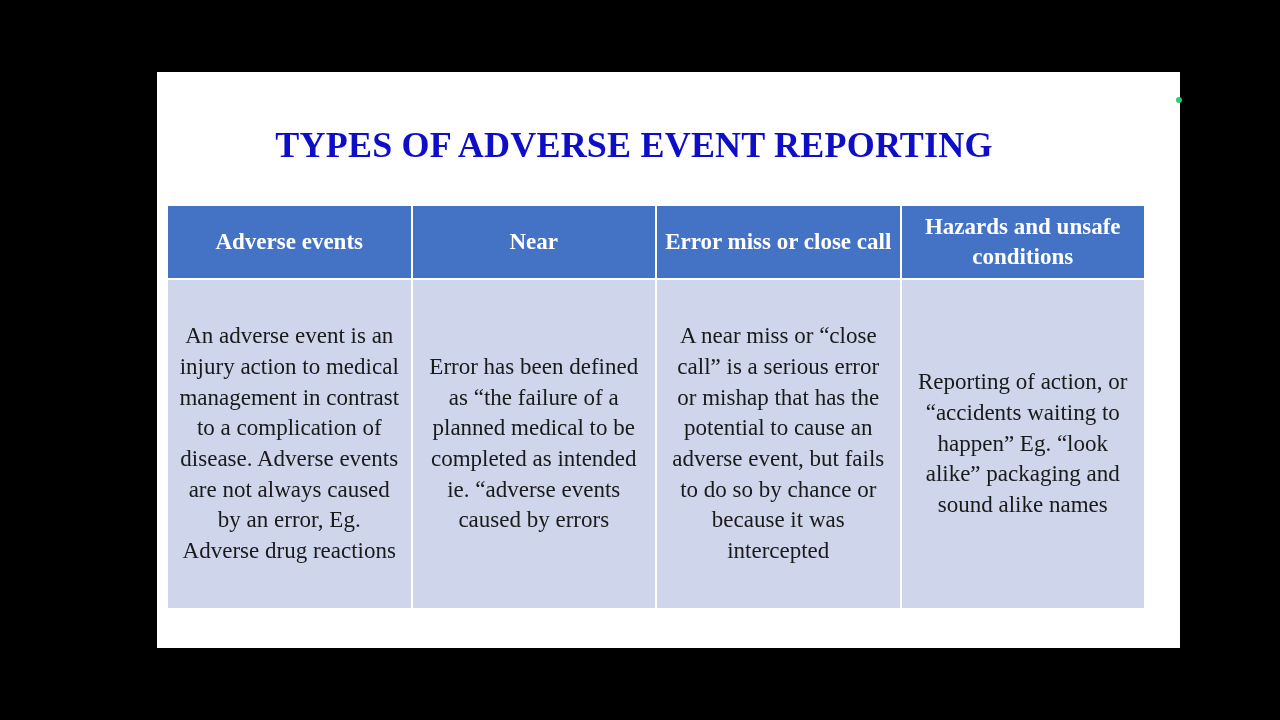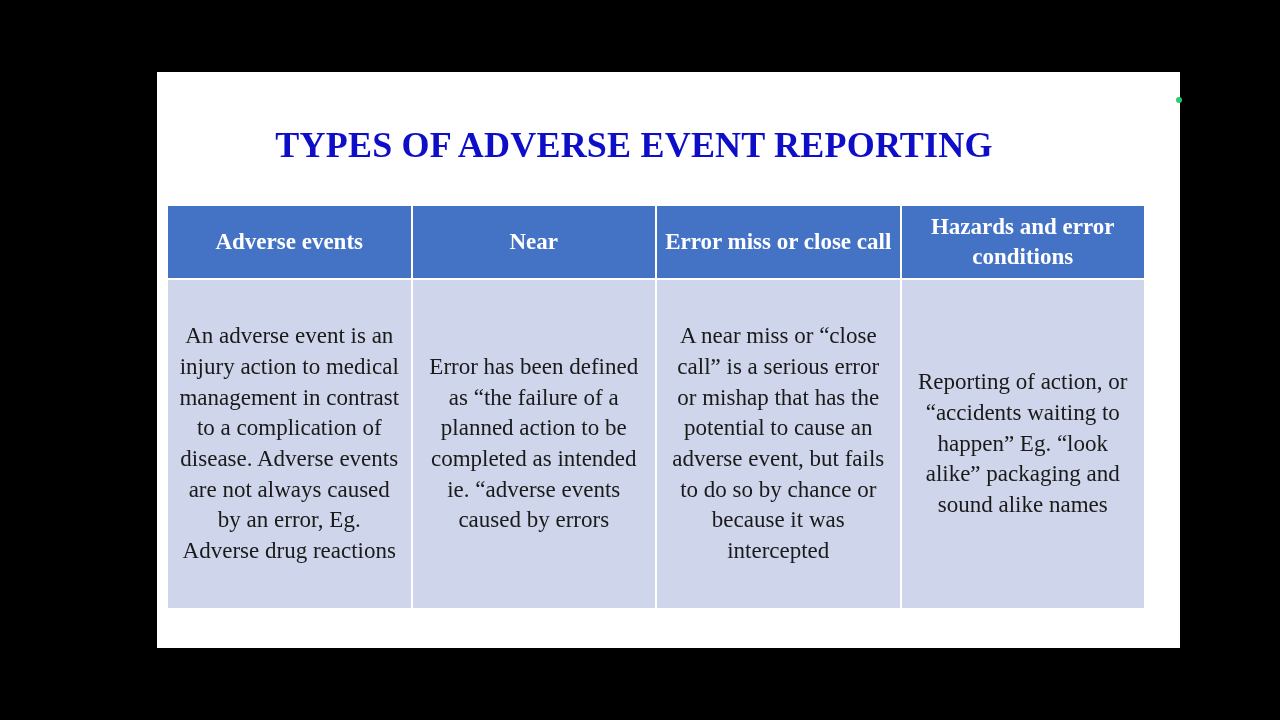--- a/index.html
+++ b/index.html
@@ -77,25 +77,25 @@
 
 <div class="title">TYPES OF ADVERSE EVENT REPORTING</div>
 
 <div class="table-wrap">
   <table>
     <thead>
       <tr>
         <th>Adverse events</th>
         <th>Near</th>
         <th>Error miss or close call</th>
-        <th>Hazards and error conditions</th>
+        <th>Hazards and unsafe conditions</th>
       </tr>
     </thead>
     <tbody>
       <tr>
         <td>An adverse event is an injury action to medical management in contrast to a complication of disease. Adverse events are not always caused by an error, Eg. Adverse drug reactions</td>
-        <td>Error has been defined as “the failure of a planned action to be completed as intended ie. “adverse events caused by errors</td>
+        <td>Error has been defined as “the failure of a planned medical to be completed as intended ie. “adverse events caused by errors</td>
         <td>A near miss or “close call” is a serious error or mishap that has the potential to cause an adverse  event, but fails to do so by chance or because it was intercepted</td>
         <td>Reporting of action, or “accidents waiting to happen” Eg. “look alike” packaging and sound alike names</td>
       </tr>
     </tbody>
   </table>
 </div>
 
 </body></html>

